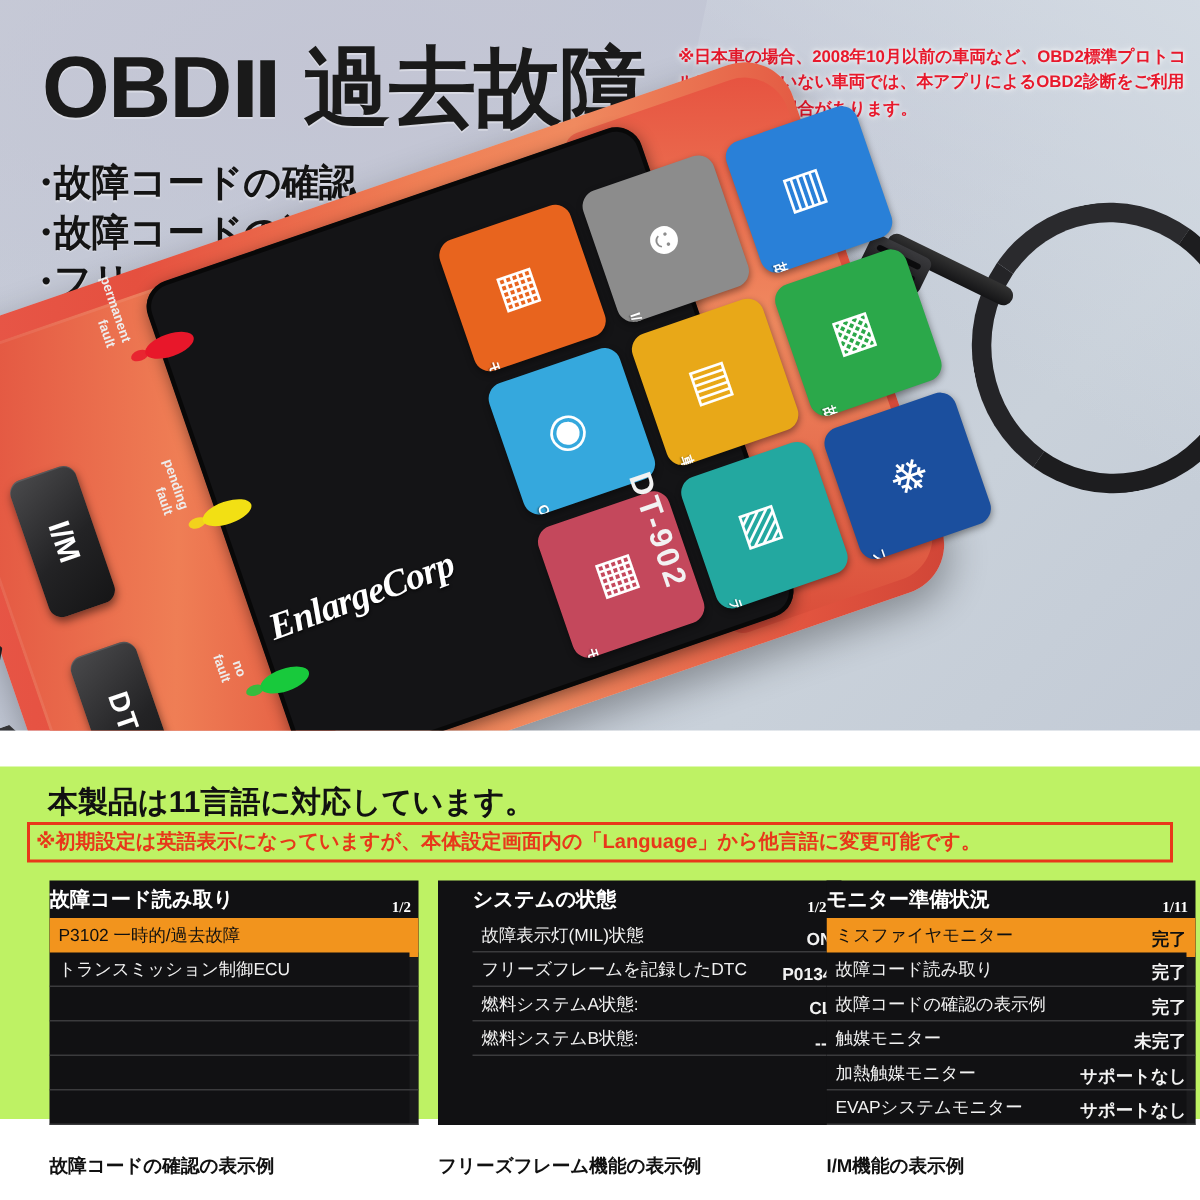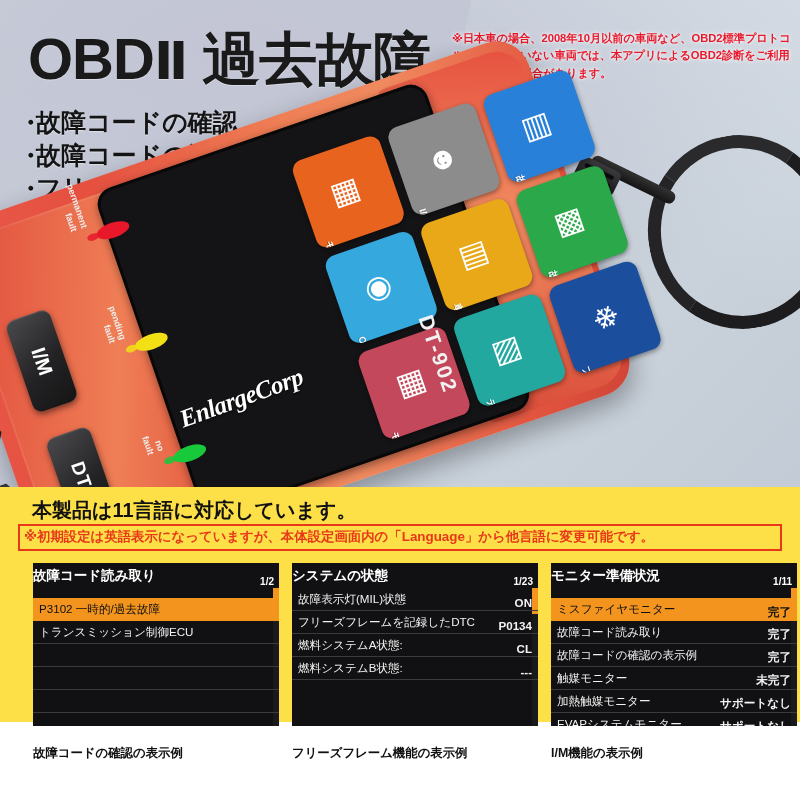--- a/index.html
+++ b/index.html
@@ -167,54 +167,54 @@
     content:"";position:absolute;left:-10px;top:4px;width:12px;height:7px;border-radius:50%;
     background:inherit;opacity:.85;
   }
   .led-txt{
     position:absolute;left:0;top:4px;font-size:9px;line-height:1.2;color:#ededed;
     font-weight:bold;width:52px;text-align:right;
     transform:rotate(90deg);transform-origin:100% 0;
   }
 
   
-  .lower{position:absolute;left:0;top:487px;width:800px;height:235px;background:#fde047;}
+  .lower{position:absolute;left:0;top:511px;width:800px;height:235px;background:#bef264;}
   .lang-title{
     position:absolute;left:32px;top:10px;font-size:20px;font-weight:bold;color:#111;
   }
   .lang-note-box{
     position:absolute;left:18px;top:37px;width:764px;height:27px;
     border:2px solid #e8381a;box-sizing:border-box;
   }
   .lang-note{
     position:absolute;left:24px;top:41px;width:760px;
     font-size:13.4px;font-weight:bold;color:#e8381a;white-space:nowrap;
   }
 
   .panels{position:absolute;left:0;top:76px;width:800px;height:180px;}
   .panel{
     position:absolute;top:0;width:246px;height:163px;
     background:#111113;overflow:hidden;
   }
-  .p1{left:33px;} .p2{left:292px;} .p3{left:551px;}
+  .p1{left:33px;} .p2{left:292px;padding-left:23px;} .p3{left:551px;}
   .p-head{
     position:relative;height:25px;display:flex;align-items:center;justify-content:flex-start;
     color:#fff;font-size:13.5px;font-weight:bold;
   }
   .p-page{
-    position:absolute;right:5px;bottom:1px;font-size:10px;color:#fff;font-weight:bold;
+    position:absolute;right:5px;bottom:1px;font-size:10px;color:#fff;font-weight:bold;font-family:Liberation Serif, serif;
   }
   .p-rows{position:relative;}
   .p-row{
     position:relative;height:23px;box-sizing:border-box;
     border-bottom:1px solid #3b3b3d;
     display:flex;align-items:center;justify-content:space-between;
     padding:0 6px;color:#f2f2f2;font-size:11.6px;white-space:nowrap;
   }
-  .p-row.sel{background:#f2941d;color:#101010;border-bottom:none;margin-top:10px;}
+  .p-row.sel{background:#f2941d;color:#101010;border-bottom:none;}
   .p-row .val{font-size:11.6px;font-weight:bold;align-self:flex-end;padding-bottom:1px;}
   .p-row.blank{justify-content:flex-start;}
   .p-scroll{
     position:absolute;right:0;top:25px;width:6px;height:26px;background:#f2941d;
   }
   .p-scroll-track{
     position:absolute;right:0;top:25px;width:6px;height:138px;background:#1a1a1c;
   }
   .caption{
     position:absolute;top:258px;font-size:12.4px;font-weight:bold;color:#111;

